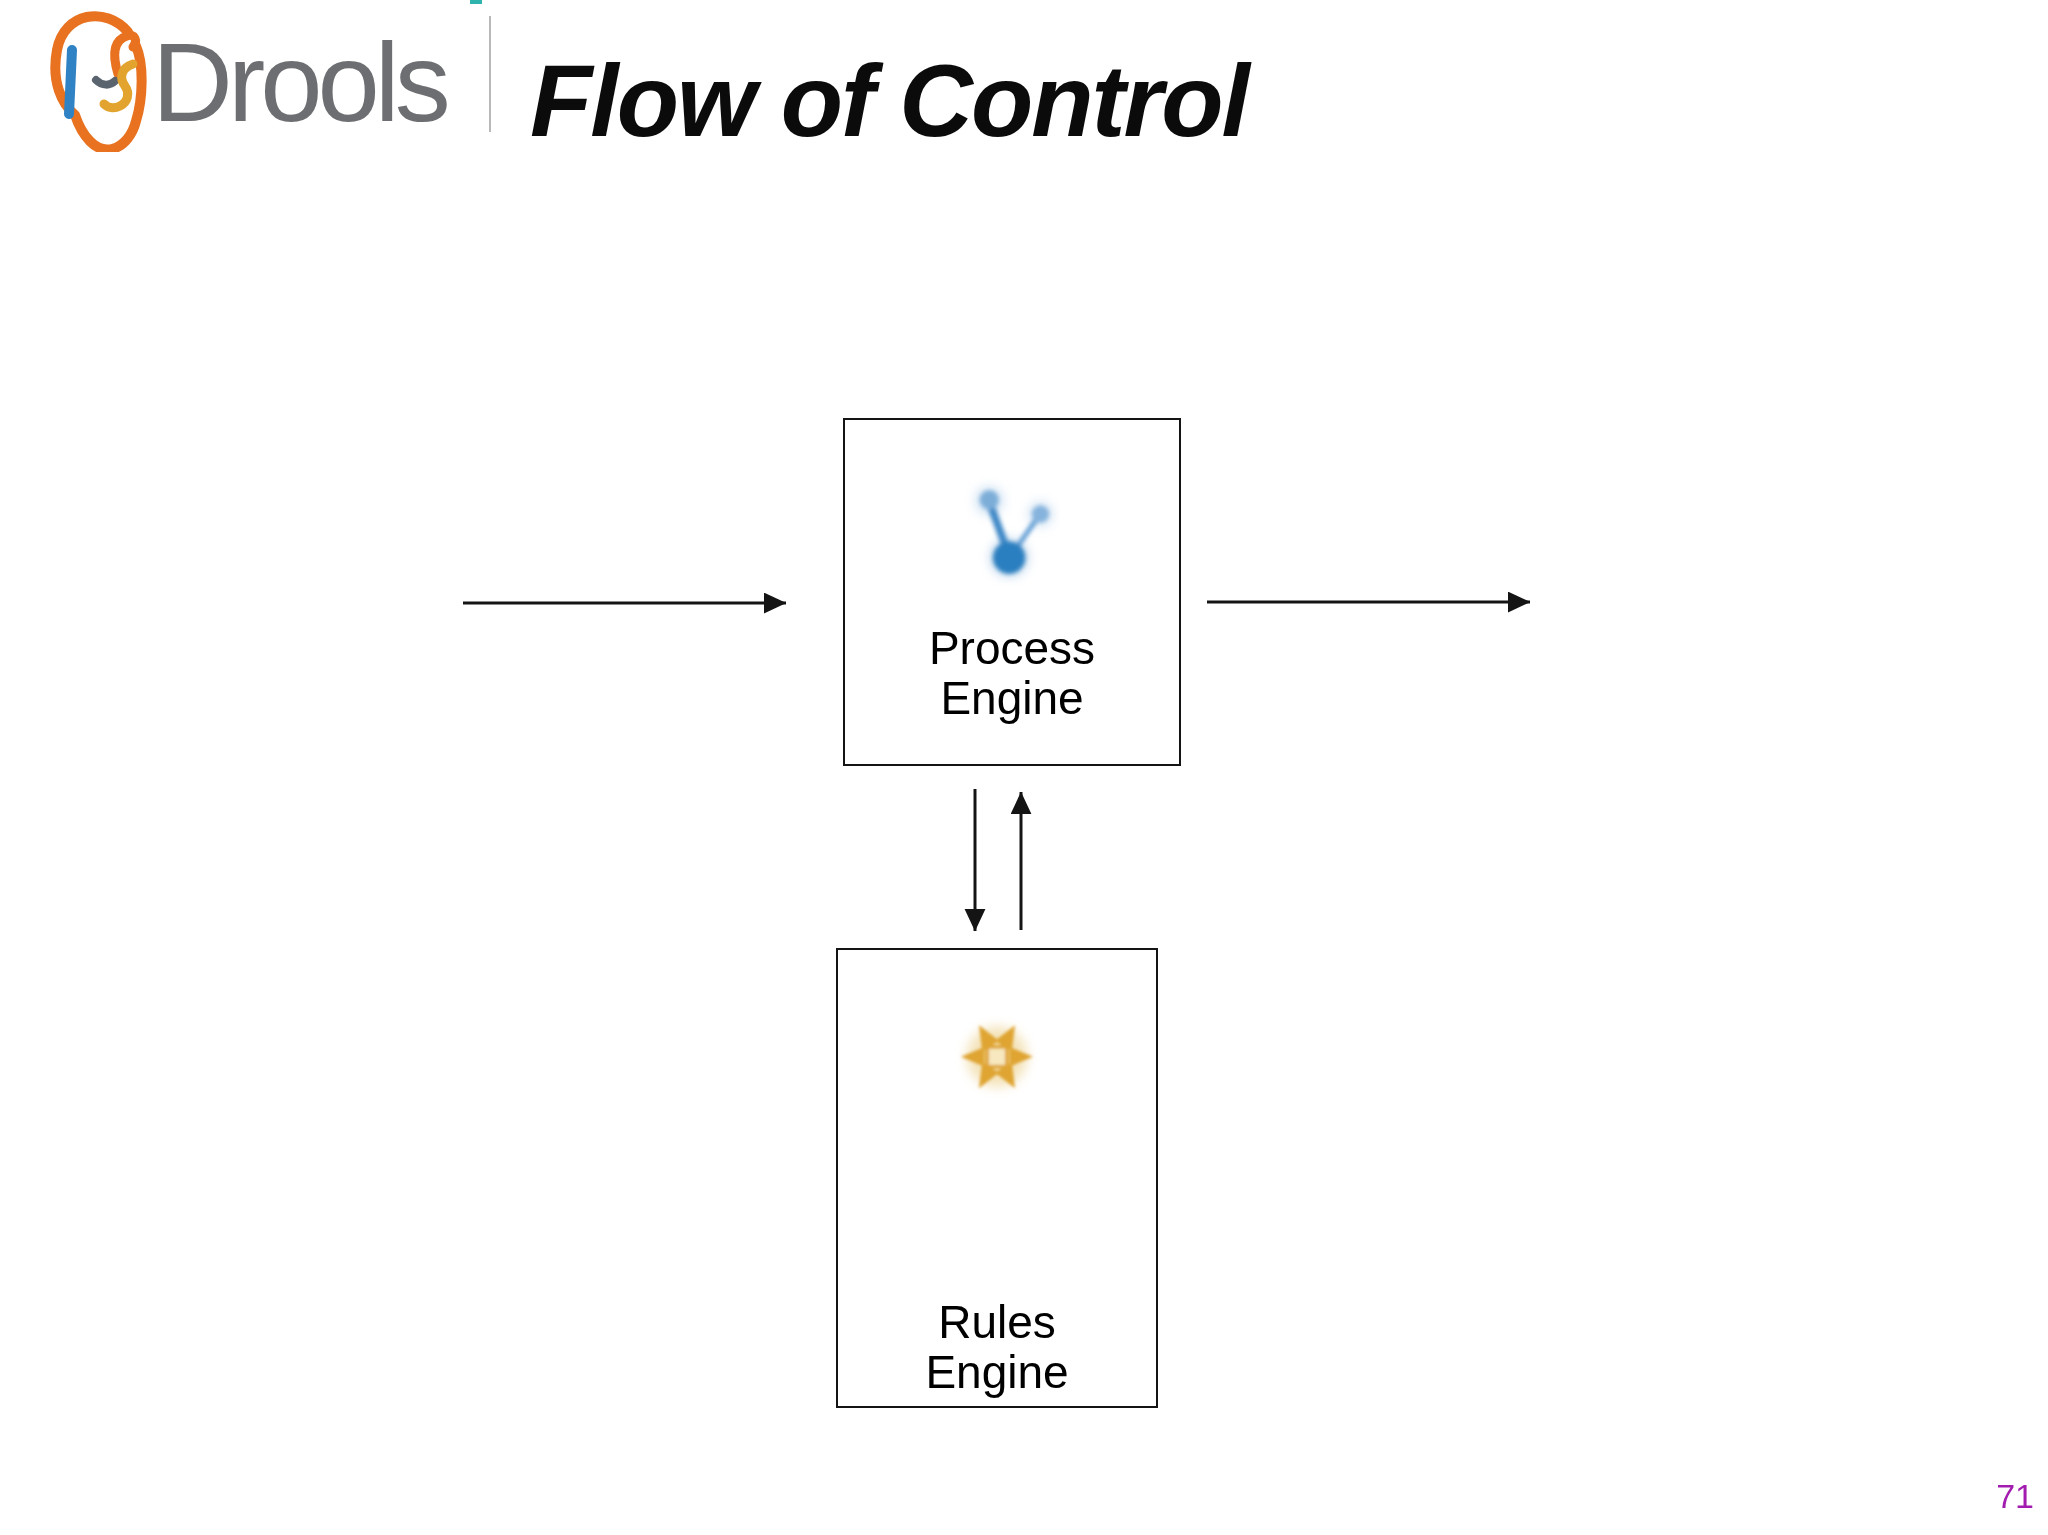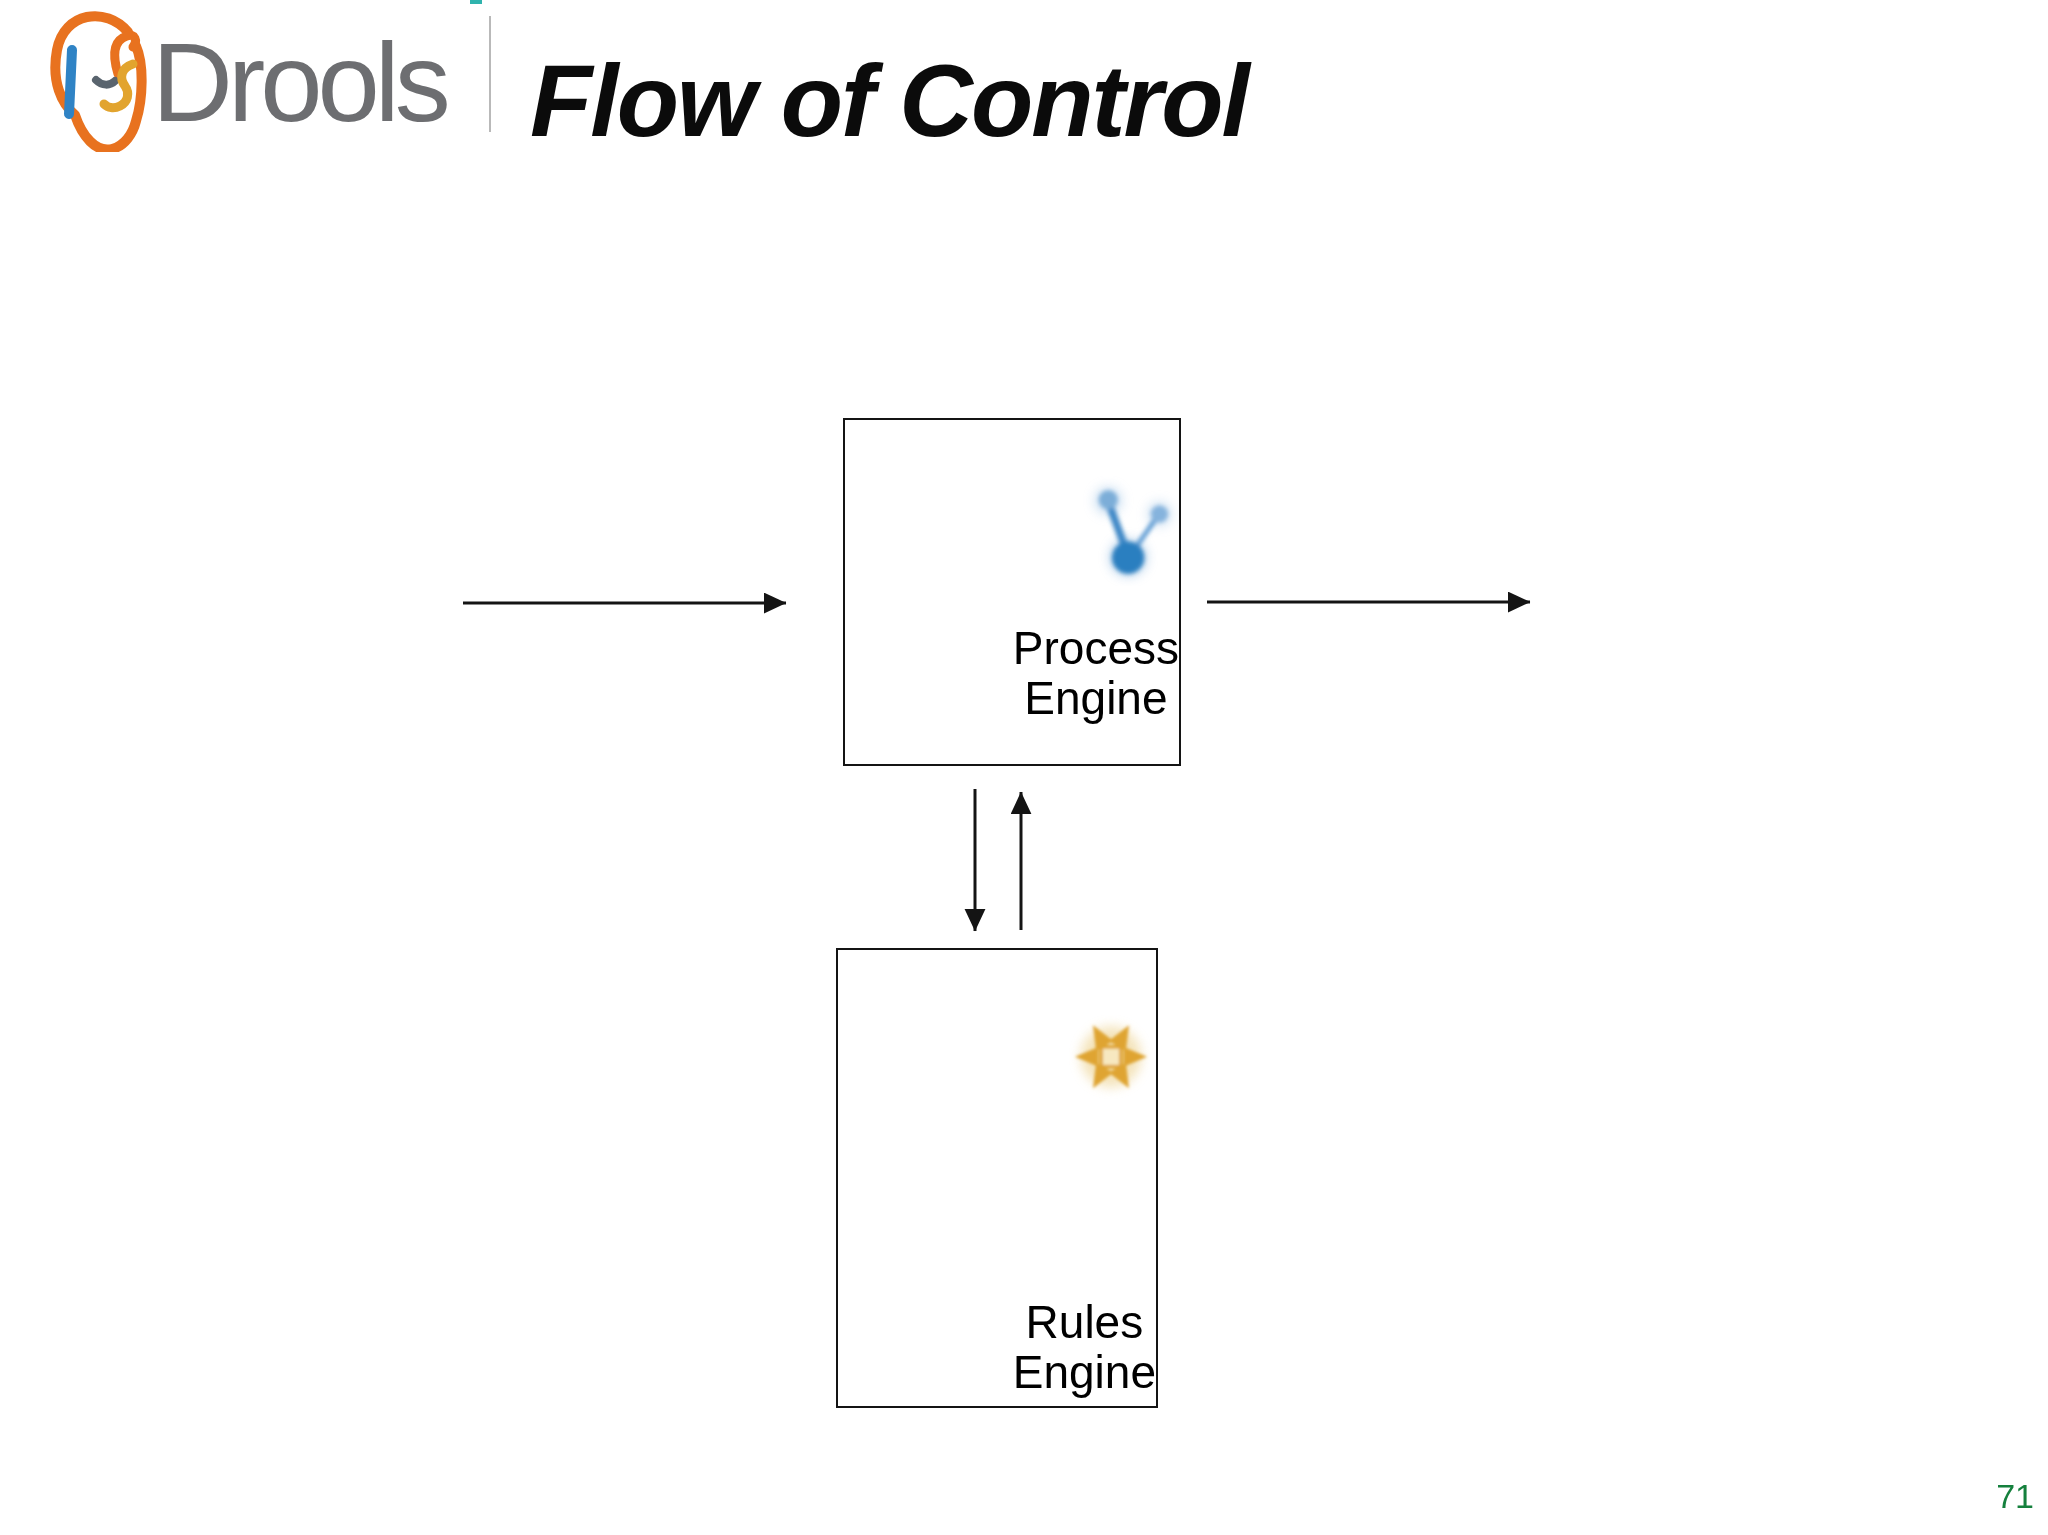--- a/index.html
+++ b/index.html
@@ -22,39 +22,39 @@
     position:absolute;left:514px;top:34px;margin:16px;
     font-size:102px;line-height:1;font-weight:700;letter-spacing:-2px;
     color:#0b0b0b;white-space:nowrap;font-style:italic;
   }
   .artifact{position:absolute;left:470px;top:0;width:12px;height:4px;background:#2fb3ad;}
   
   .arrow-layer{position:absolute;left:0;top:0;width:2048px;height:1535px;}
   .box{
     position:absolute;
     border:2px solid #141414;background:#ffffff;
-    display:flex;flex-direction:column;align-items:flex-end;
+    display:flex;flex-direction:column;align-items:center;
     box-sizing:border-box;
   }
   .box.process{left:843px;top:418px;width:338px;height:348px;}
   .box.rules{left:836px;top:948px;width:322px;height:460px;}
   .box-icon{display:block;}
   .box.process .box-icon{margin-top:56px;width:96px;height:110px;}
   .box.rules .box-icon{margin-top:58px;width:90px;height:94px;}
   .box-label{
     margin-top:auto;text-align:center;
     font-size:46px;line-height:1.1;color:#000000;
     white-space:pre-line;
   }
   .box.process .box-label{margin-bottom:40px;}
   .box.rules .box-label{margin-bottom:8px;}
   
   .page-number{
     position:absolute;right:14px;bottom:22px;
-    font-size:34px;color:#15803d;line-height:1;
+    font-size:34px;color:#a21caf;line-height:1;
   }
 </style>
 </head>
 <body>
 
 <div class="slide">
 
   <svg class="logo-head" viewBox="0 0 112 146">
     <g fill="none" stroke-linecap="round" stroke-linejoin="round">
       <path d="M 90,26 C 68,0 26,6 19,44 C 13,76 24,98 37,109 C 44,130 58,147 74,143 C 87,140 95,127 98,115 C 105,93 106,58 98,40" stroke="#e8721f" stroke-width="10"></path>

